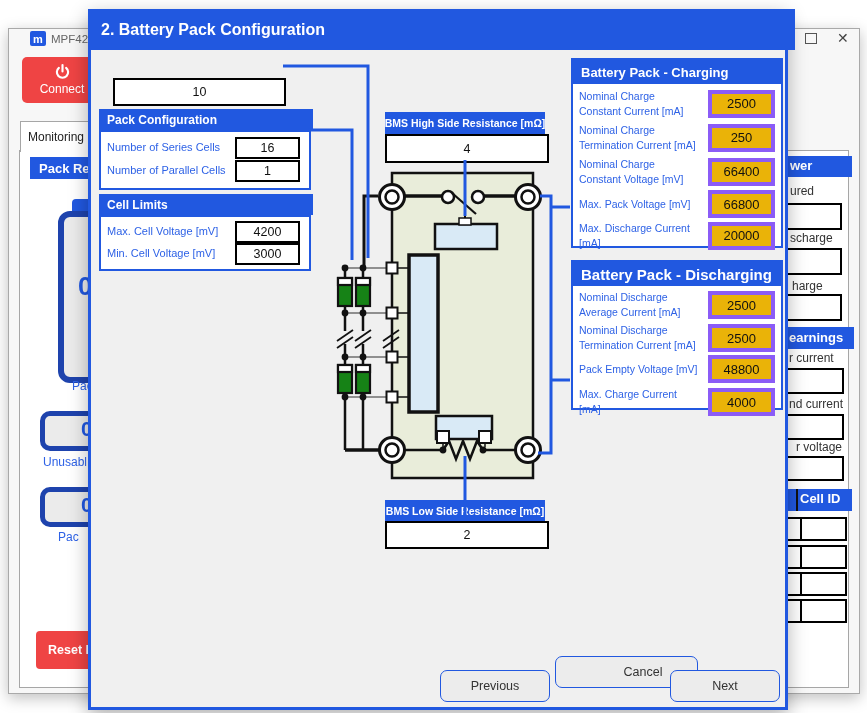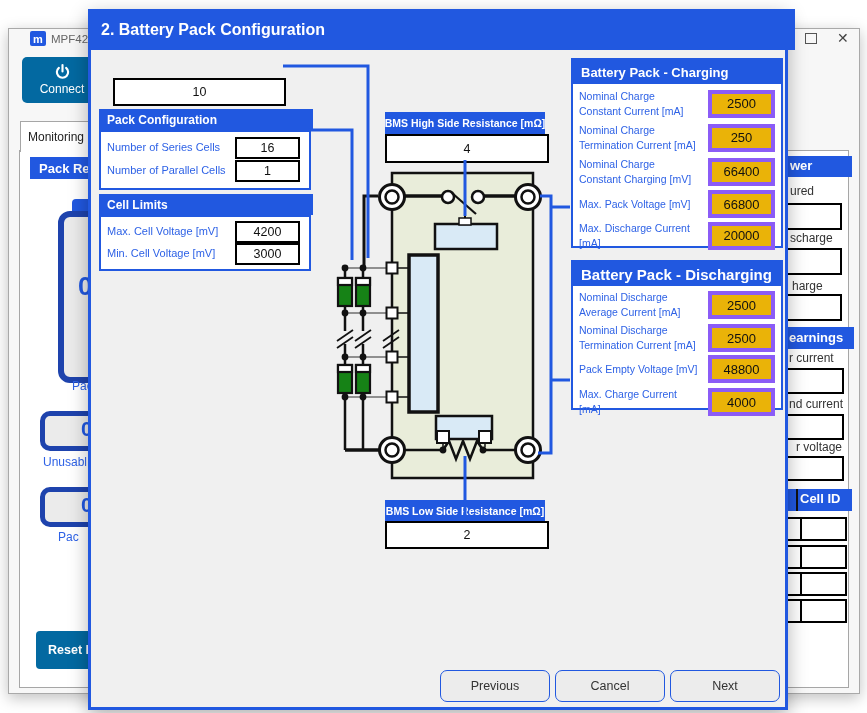--- a/index.html
+++ b/index.html
@@ -9,21 +9,21 @@
   .main-window{left:8px;top:28px;width:850px;height:664px;background:#f7f7f7;
     border:1px solid #a9a9a9;box-shadow:0 4px 14px rgba(0,0,0,.25);}
   .win-title{color:#666;font-size:11.5px;}
   .logo{background:#2158e0;color:#fff;font-weight:bold;font-size:11px;border-radius:2px;
     display:flex;align-items:center;justify-content:center;}
   .max-icon{width:10px;height:9px;border:1.5px solid #555;}
   .close-icon{color:#444;font-size:14px;line-height:14px;}
   .content-panel{background:#ffffff;border:1px solid #a6a6a6;}
   .tab{background:#fff;border:1px solid #a6a6a6;border-bottom:none;color:#222;font-size:12px;
     display:flex;align-items:center;padding-left:7px;}
-  .bluebtn{background:#0369a1;color:#fff;font-weight:bold;font-size:12.5px;border-radius:4px;
+  .bluebtn{background:#ef4444;color:#fff;font-weight:bold;font-size:12.5px;border-radius:4px;
     display:flex;align-items:center;justify-content:center;}
   .bluehdr{background:#2158e0;color:#fff;font-weight:bold;font-size:12.5px;
     display:flex;align-items:center;padding-left:9px;white-space:nowrap;overflow:hidden;}
   .darklbl{color:#333;font-size:12px;white-space:nowrap;}
   .bluelbl{color:#2e62e6;font-size:12px;white-space:nowrap;}
   .wbox{background:#fff;border:2px solid #000;}
   .battery-body{background:#ebebeb;border:6px solid #1e43ad;border-radius:12px;}
   .pill{background:#ebebeb;border:5px solid #1e43ad;border-radius:10px;}
   .bigzero{color:#2158e0;font-weight:600;font-size:26px;}
   .midzero{color:#2158e0;font-weight:600;font-size:21px;}
@@ -166,21 +166,21 @@
     <div class="prow" style="margin:3px 6px 0 6px;height:31px;">
       <div class="plabel">
           <span>Nominal Charge</span>
           <span>Termination Current [mA]</span>
         </div>
       <div class="pvbox">250</div>
     </div>
     <div class="prow" style="margin:3px 6px 0 6px;height:31px;">
       <div class="plabel">
           <span>Nominal Charge</span>
-          <span>Constant Charging [mV]</span>
+          <span>Constant Voltage [mV]</span>
         </div>
       <div class="pvbox">66400</div>
     </div>
     <div class="prow" style="margin:3px 6px 0 6px;height:28px;">
       <div class="plabel">
           <span>Max. Pack Voltage [mV]</span>
           <span></span>
         </div>
       <div class="pvbox">66800</div>
     </div>
@@ -219,21 +219,21 @@
     <div class="prow" style="margin:5px 6px 0 6px;height:30px;">
       <div class="plabel">
           <span>Max. Charge Current</span>
           <span>[mA]</span>
         </div>
       <div class="pvbox">4000</div>
     </div>
   </div>
 
   <div class="abs dlgbtn" style="left:440px;top:670px;width:108px;height:30px;z-index:11;">Previous</div>
-  <div class="abs dlgbtn" style="left:555px;top:670px;width:108px;height:30px;z-index:11;">Cancel</div>
+  <div class="abs dlgbtn" style="left:555px;top:656px;width:108px;height:30px;z-index:11;padding-left:33px;">Cancel</div>
   <div class="abs dlgbtn" style="left:670px;top:670px;width:108px;height:30px;z-index:11;">Next</div>
 
   <svg class="abs" style="left:0;top:0;z-index:20;pointer-events:none;" width="867" height="713">
 
     <rect x="392" y="173" width="141" height="305" fill="#e9edda" stroke="#111" stroke-width="2.5"></rect>
 
     <g stroke="#8f8f8f" stroke-width="2">
       <path d="M345,268 H386"></path>
         <path d="M345,313 H386"></path>
         <path d="M345,357 H386"></path>

